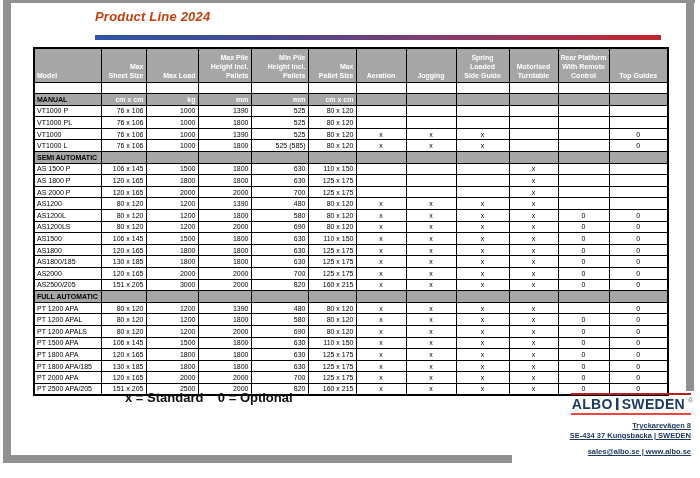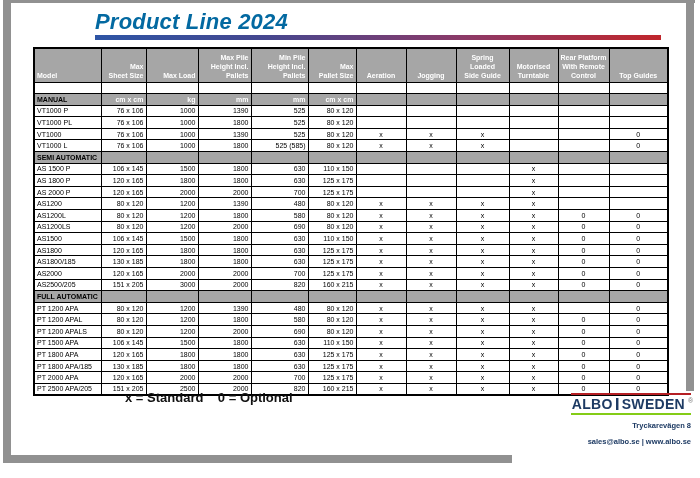--- a/index.html
+++ b/index.html
@@ -10,21 +10,21 @@
     -webkit-font-smoothing:antialiased;
   }
   .frame{position:absolute;background:#919191;}
   .frame-left{left:3px;top:0;width:8px;height:463px;}
   .frame-top{left:3px;top:0;width:692px;height:3px;}
   .frame-right{left:686px;top:3px;width:8px;height:388px;}
   .frame-bottom{left:3px;top:455px;width:509px;height:8px;}
 
   .page-title{
     position:absolute;left:95px;top:9px;
-    font-size:22px;font-weight:bold;font-style:italic;color:#0369a1;
+    font-size:13px;font-weight:bold;font-style:italic;color:#c2410c;
     letter-spacing:0.2px;
   }
   .gradient-bar{
     position:absolute;left:95px;top:35px;width:566px;height:5px;
     background:linear-gradient(90deg,#2e55a5 0%,#45478f 30%,#8c3a68 65%,#c0262c 100%);
   }
 
   table.spec{
     position:absolute;left:33px;top:47px;width:634px;height:341px;
     border-collapse:collapse;table-layout:fixed;
@@ -53,38 +53,38 @@
   .ac{text-align:center;}
 
   .footnote{
     position:absolute;left:125px;top:390px;
     font-size:13px;font-weight:bold;color:#111;
     white-space:pre;
   }
 
   .logo{
     position:absolute;left:571px;top:393px;width:120px;
-    border-top:2px solid #b51f24;border-bottom:2px solid #84cc16;
+    border-top:2px solid #b51f24;border-bottom:2px solid #ef4444;
     padding:2px 0;
     display:flex;align-items:center;justify-content:center;gap:3px;
   }
   .logo-stripes{height:12px;background:repeating-linear-gradient(180deg,#bc4a38 0 2px,#ececec 2px 4px);}
   .logo-stripes.s1{width:25px;}
   .logo-stripes.s2{
     width:13px;
     background:repeating-linear-gradient(180deg,#8fa0b5 0 2px,#e4e8ee 2px 4px);
     border-left:2px solid #1d3a63;border-right:1px solid #9aa7b8;
   }
   .logo-word{font-size:14px;font-weight:bold;color:#1d3a63;letter-spacing:0.3px;line-height:14px;}
   .logo-reg{font-size:7px;color:#777;align-self:flex-start;line-height:7px;}
 
   .address{
     position:absolute;left:430px;top:421px;width:261px;
     text-align:right;color:#1d3a63;font-weight:bold;
-    font-size:7.5px;line-height:10px;
+    font-size:7.5px;line-height:10px;text-decoration:underline;
   }
   .address .contact-line{margin-top:6px;}
 </style>
 </head>
 <body>
 
 <div class="frame frame-left"></div>
 <div class="frame frame-top"></div>
 <div class="frame frame-right"></div>
 <div class="frame frame-bottom"></div>
@@ -521,14 +521,15 @@
 <div class="logo">
   <span class="logo-stripes s1"></span>
   <span class="logo-word">ALBO</span>
   <span class="logo-stripes s2"></span>
   <span class="logo-word">SWEDEN</span>
   <span class="logo-reg">®</span>
 </div>
 
 <div class="address">
   <div>Tryckarevägen 8</div>
+  <div>SE-434 37 Kungsbacka | SWEDEN</div>
   <div class="contact-line">sales@albo.se | www.albo.se</div>
 </div>
 
 </body></html>

